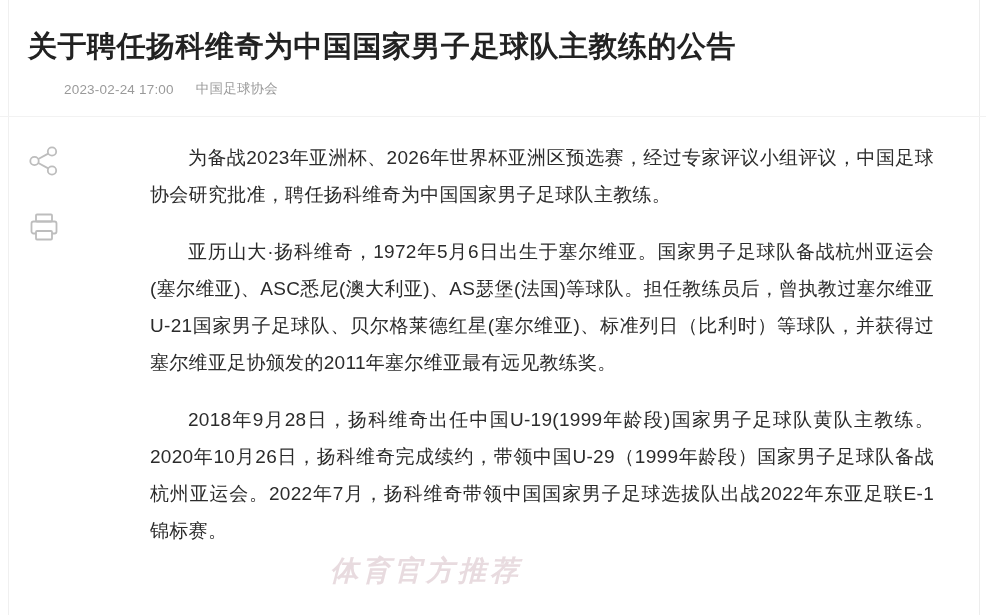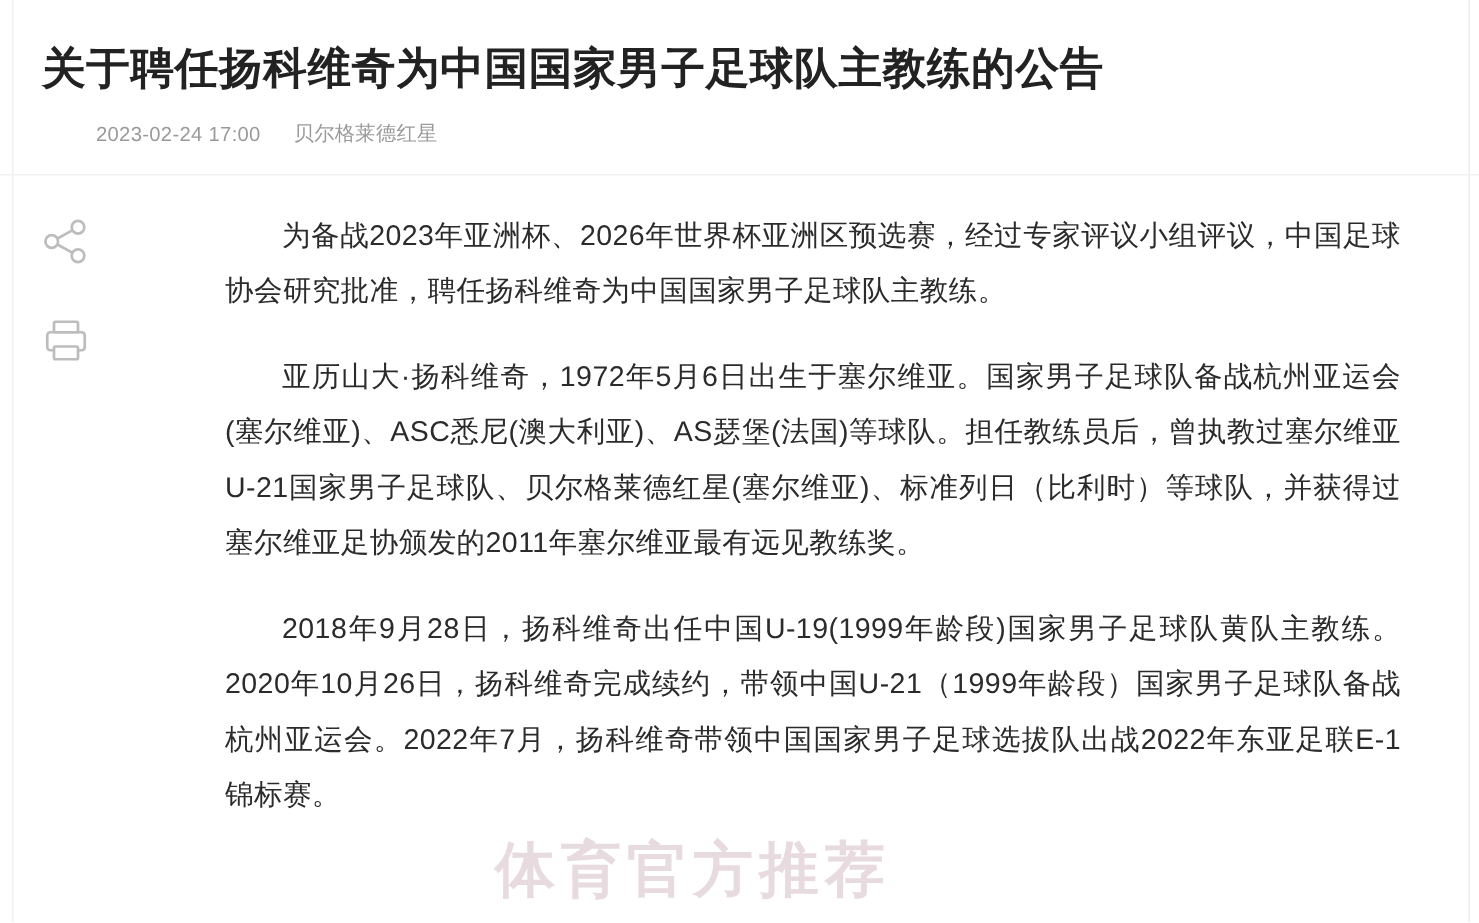--- a/index.html
+++ b/index.html
@@ -110,43 +110,44 @@
     line-height: 37px;
     color: #2b2b2b;
     text-indent: 2em;
     text-align: justify;
     letter-spacing: 0.3px;
   }
   .watermark {
     position: absolute;
     left: 330px;
     top: 552px;
-    font-size: 40px;
+    font-size: 28px;
     font-weight: bold;
     color: rgba(214, 190, 196, 0.55);
     letter-spacing: 4px;
     pointer-events: none;
     white-space: nowrap;
+    font-style: italic;
   }
 </style>
 </head>
 <body>
 
 <div class="page">
 
   <div class="edge-strip"></div>
   <div class="right-rule"></div>
 
   <div class="content">
 
     <h1 class="title">关于聘任扬科维奇为中国国家男子足球队主教练的公告</h1>
 
     <div class="meta">
       <span class="date">2023-02-24 17:00</span>
-      <span class="source">贝尔格莱德红星</span>
+      <span class="source">中国足球协会</span>
     </div>
 
     <div class="separator"></div>
 
     <div class="body-wrap">
 
       <div class="tools">
         <div class="tool-btn">
           <span>
             <svg width="34" height="34" viewBox="0 0 34 34" fill="none" stroke="#bdbdbd" stroke-width="1.8">
@@ -165,21 +166,21 @@
               <rect x="4.5" y="11.5" width="25" height="12" rx="2"></rect>
               <rect x="9" y="21" width="16" height="8.5" rx="1" fill="#ffffff"></rect>
             </svg>
           </span>
         </div>
       </div>
 
       <div class="article">
         <p class="para">为备战2023年亚洲杯、2026年世界杯亚洲区预选赛，经过专家评议小组评议，中国足球协会研究批准，聘任扬科维奇为中国国家男子足球队主教练。</p>
         <p class="para">亚历山大·扬科维奇，1972年5月6日出生于塞尔维亚。国家男子足球队备战杭州亚运会(塞尔维亚)、ASC悉尼(澳大利亚)、AS瑟堡(法国)等球队。担任教练员后，曾执教过塞尔维亚U-21国家男子足球队、贝尔格莱德红星(塞尔维亚)、标准列日（比利时）等球队，并获得过塞尔维亚足协颁发的2011年塞尔维亚最有远见教练奖。</p>
-        <p class="para">2018年9月28日，扬科维奇出任中国U-19(1999年龄段)国家男子足球队黄队主教练。2020年10月26日，扬科维奇完成续约，带领中国U-21（1999年龄段）国家男子足球队备战杭州亚运会。2022年7月，扬科维奇带领中国国家男子足球选拔队出战2022年东亚足联E-1锦标赛。</p>
+        <p class="para">2018年9月28日，扬科维奇出任中国U-19(1999年龄段)国家男子足球队黄队主教练。2020年10月26日，扬科维奇完成续约，带领中国U-29（1999年龄段）国家男子足球队备战杭州亚运会。2022年7月，扬科维奇带领中国国家男子足球选拔队出战2022年东亚足联E-1锦标赛。</p>
       </div>
 
     </div>
   </div>
 
   <div class="watermark">体育官方推荐</div>
 
 </div>
 
 </body></html>

